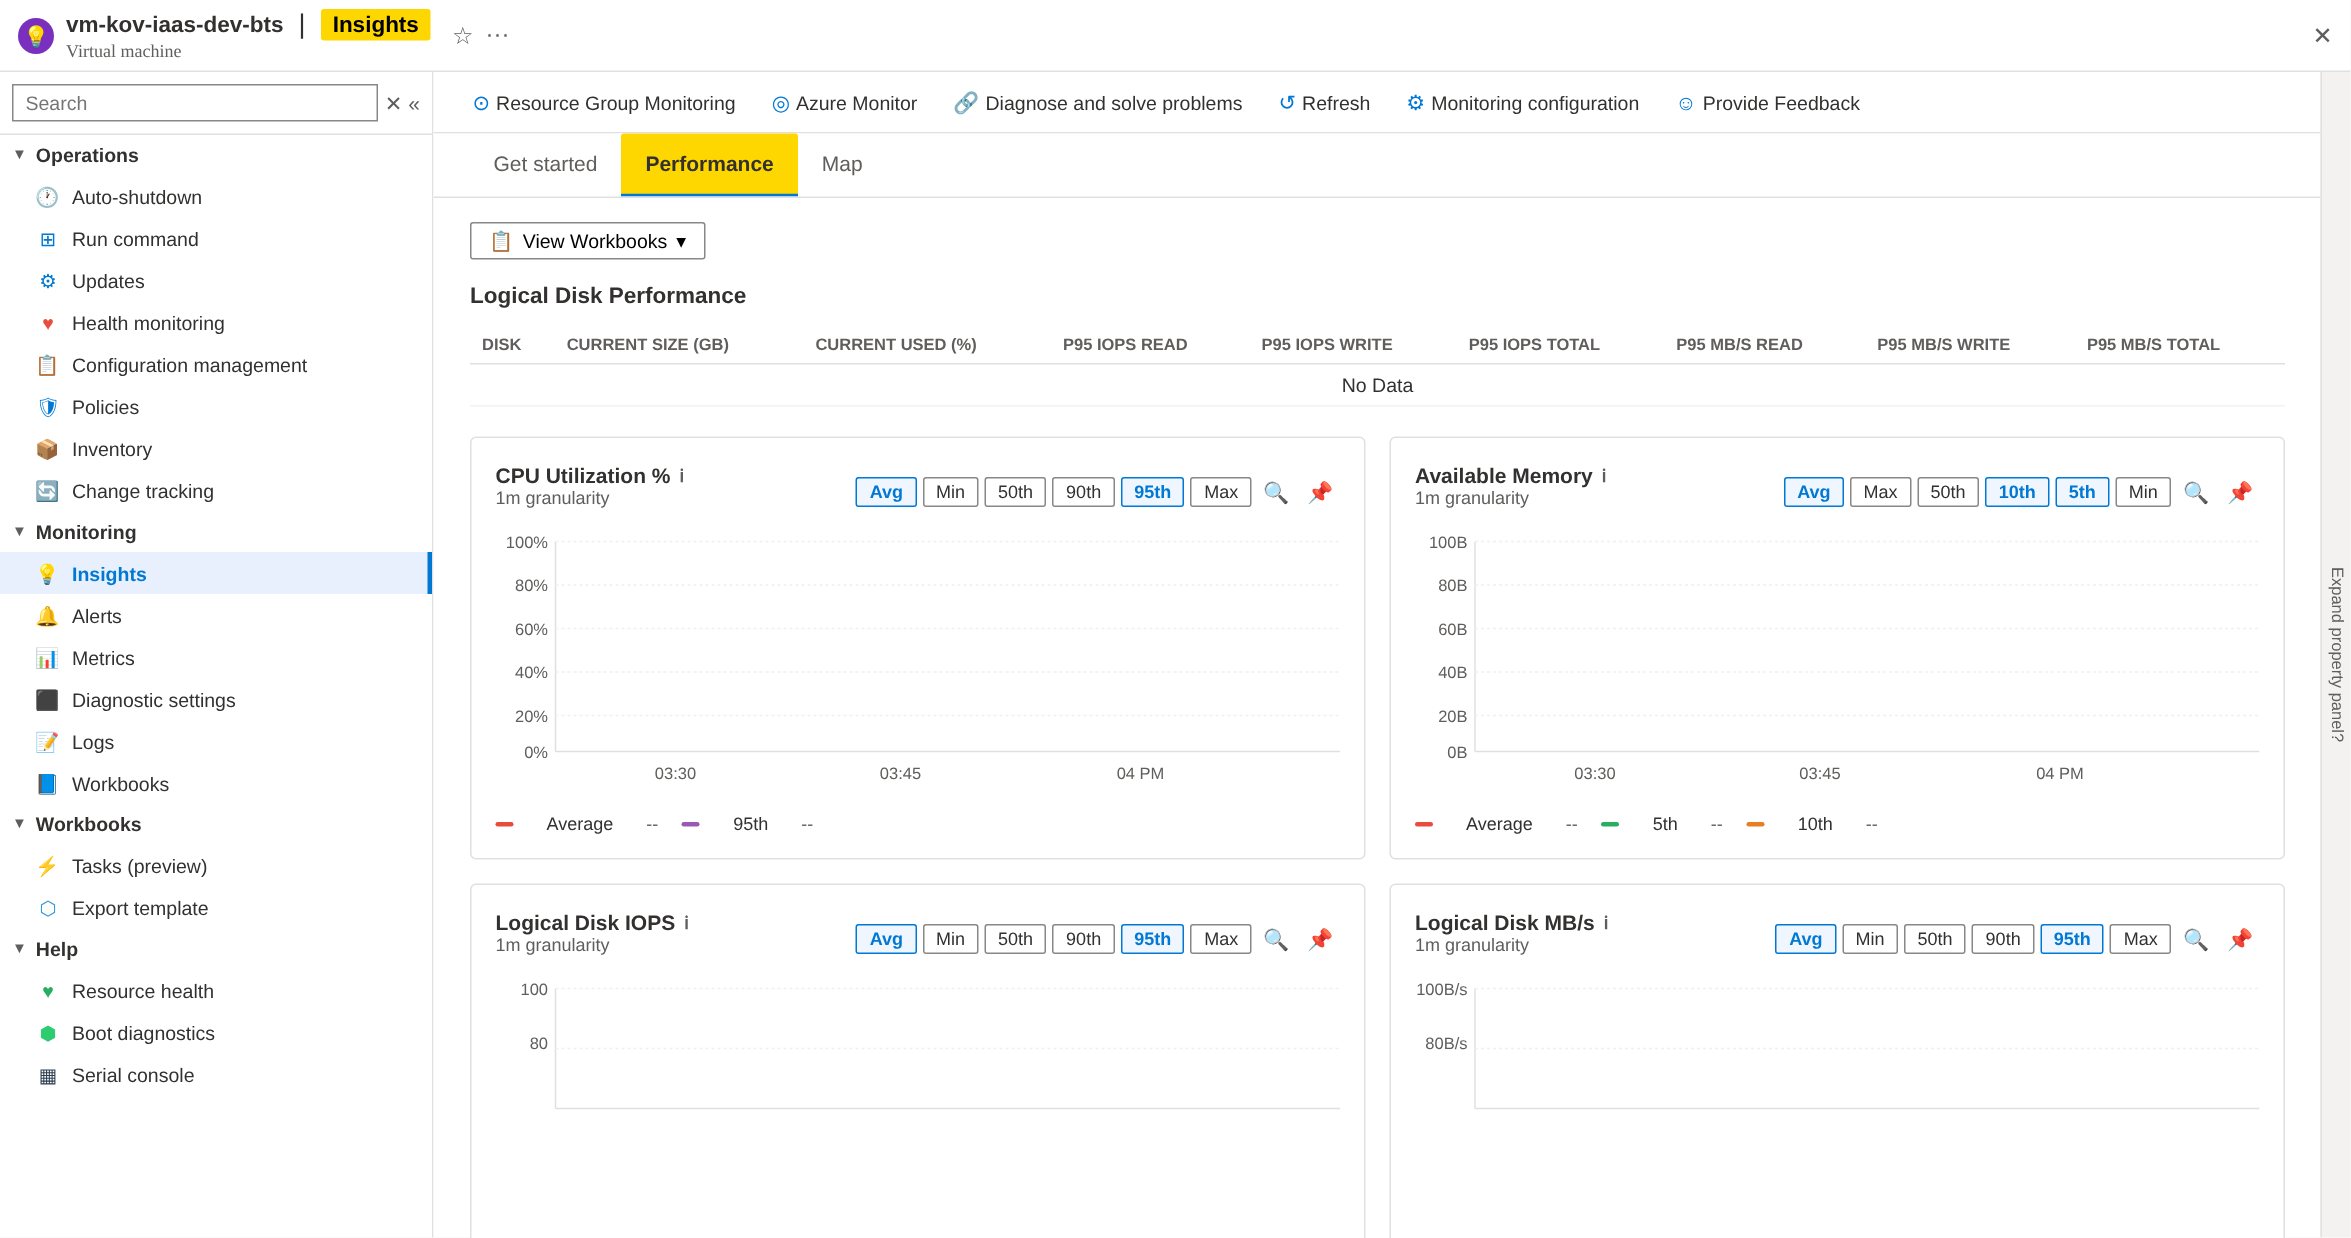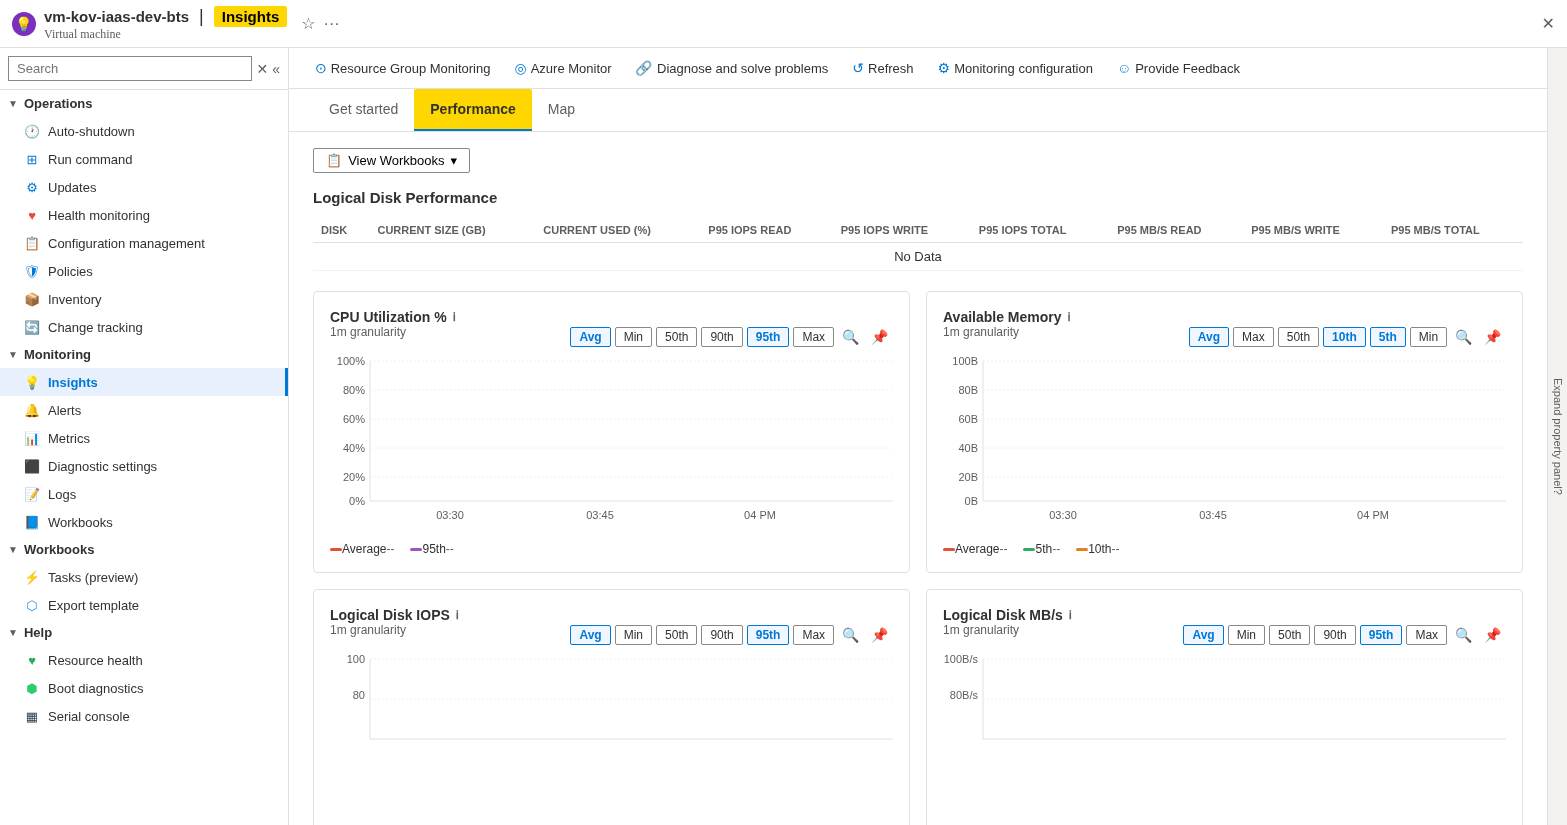--- a/index.html
+++ b/index.html
@@ -81,33 +81,33 @@
     .disk-section { margin-bottom: 20px; }
     .disk-title { font-size: 15px; font-weight: 700; color: #323130; margin-bottom: 12px; }
     .disk-table { width: 100%; border-collapse: collapse; font-size: 12px; }
     .disk-table th { text-align: left; padding: 6px 8px; color: #605e5c; font-weight: 600; font-size: 11px; text-transform: uppercase; border-bottom: 1px solid #e0e0e0; white-space: nowrap; }
     .disk-table td { padding: 6px 8px; color: #323130; border-bottom: 1px solid #f3f2f1; }
     .no-data { text-align: center; color: #605e5c; padding: 24px; font-size: 13px; }
 
     
     .charts-grid { display: grid; grid-template-columns: 1fr 1fr; gap: 16px; }
     .chart-card { background: #fff; border: 1px solid #e0e0e0; border-radius: 4px; padding: 16px; min-height: 280px; }
-    .chart-header { display: flex; align-items: flex-end; justify-content: space-between; margin-bottom: 4px; }
+    .chart-header { display: flex; align-items: center; justify-content: space-between; margin-bottom: 4px; }
     .chart-title { font-size: 14px; font-weight: 600; color: #323130; display: flex; align-items: center; gap: 6px; }
     .chart-info { color: #605e5c; font-size: 12px; }
     .chart-granularity { font-size: 12px; color: #605e5c; margin-bottom: 8px; }
     .chart-controls { display: flex; align-items: center; gap: 4px; }
     .chart-btn { border: 1px solid #8a8886; padding: 2px 8px; font-size: 12px; cursor: pointer; background: #fff; border-radius: 2px; color: #323130; }
     .chart-btn.active { background: #eff6ff; border-color: #0078d4; color: #0078d4; font-weight: 600; }
     .chart-icon-btn { background: transparent; border: none; cursor: pointer; color: #605e5c; font-size: 14px; padding: 2px 4px; }
 
     
     .chart-area { position: relative; }
     .chart-legend { display: flex; gap: 16px; margin-top: 8px; flex-wrap: wrap; }
-    .legend-item { display: flex; align-items: center; gap: 0; font-size: 12px; color: #323130; }
+    .legend-item { display: flex; align-items: center; gap: 22px; font-size: 12px; color: #323130; }
     .legend-color { width: 12px; height: 3px; border-radius: 2px; }
     .legend-value { color: #605e5c; }
 
     
     .right-panel { width: 20px; background: #f3f2f1; border-left: 1px solid #e0e0e0; display: flex; align-items: center; justify-content: center; cursor: pointer; writing-mode: vertical-rl; font-size: 11px; color: #605e5c; user-select: none; flex-shrink: 0; }
 
     
     ::-webkit-scrollbar { width: 6px; }
     ::-webkit-scrollbar-track { background: #f1f1f1; }
     ::-webkit-scrollbar-thumb { background: #c1c1c1; border-radius: 3px; }

